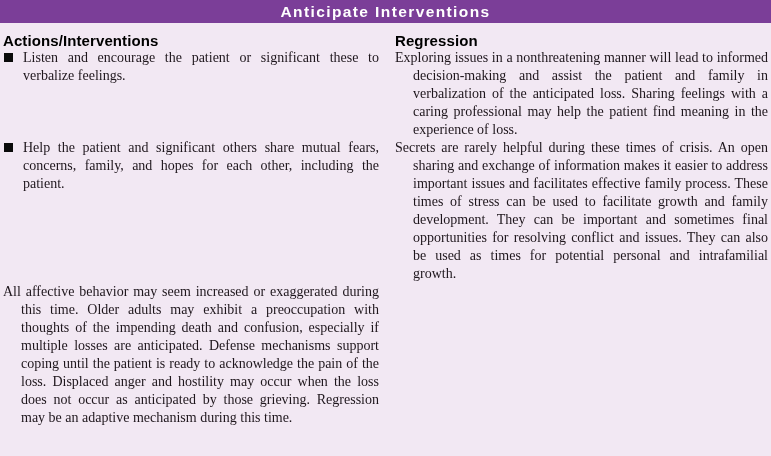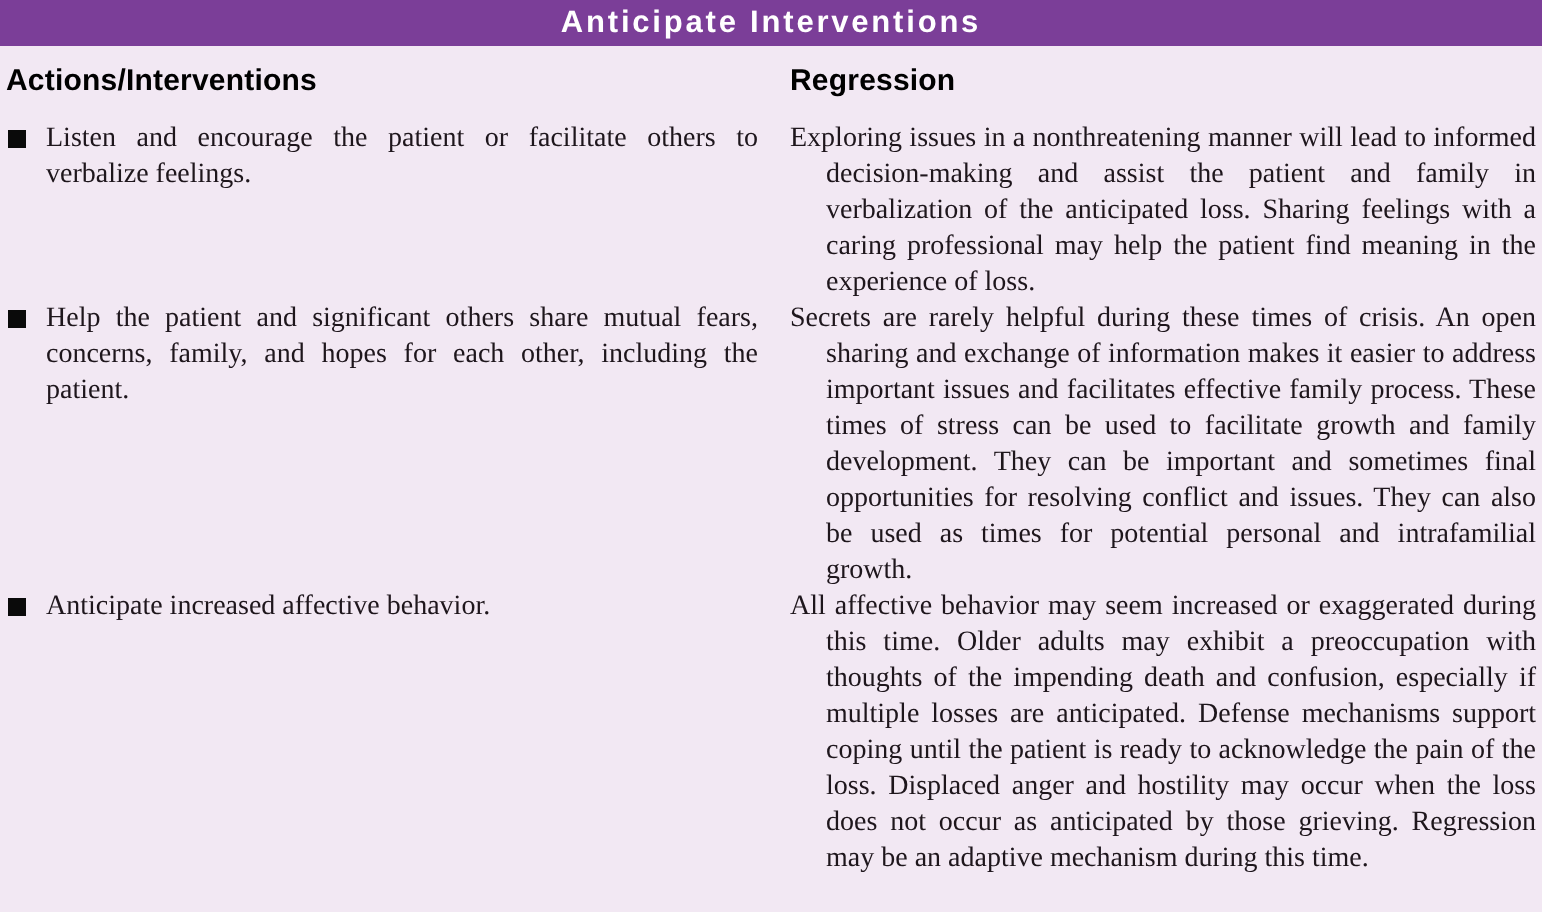--- a/index.html
+++ b/index.html
@@ -33,21 +33,21 @@
     white-space: nowrap;
   }
   .grid {
     display: grid;
     grid-template-columns: 376px 1fr;
     column-gap: 16px;
     padding: 0 3px 0 3px;
   }
   .head-row {
     margin-top: 9px;
-    margin-bottom: 12px;
+    margin-bottom: 0;
   }
   .col-head {
     font-family: "Liberation Sans", sans-serif;
     font-weight: bold;
     font-size: 15px;
     letter-spacing: 0.1px;
     color: #000000;
   }
   .body-text {
     font-family: "Liberation Serif", serif;
@@ -83,40 +83,36 @@
   </div>
 
   <div class="grid head-row">
     <div class="col-head">Actions/Interventions</div>
     <div class="col-head">Regression</div>
   </div>
 
   <div class="grid row">
     <div class="action-cell body-text">
       <span class="bullet"></span>
-      <p class="action-text">Listen and encourage the patient or facilitate others to verbalize feelings.</p>
+      <p class="action-text">Listen and encourage the patient or significant these to verbalize feelings.</p>
     </div>
     <div class="body-text">
       <p class="rationale-text">Exploring issues in a nonthreatening manner will lead to informed decision-making and assist the patient and family in verbalization of the anticipated loss. Sharing feelings with a caring professional may help the patient find meaning in the experience of loss.</p>
     </div>
   </div>
 
   <div class="grid row">
     <div class="action-cell body-text">
       <span class="bullet"></span>
       <p class="action-text">Help the patient and significant others share mutual fears, concerns, family, and hopes for each other, including the patient.</p>
     </div>
     <div class="body-text">
       <p class="rationale-text">Secrets are rarely helpful during these times of crisis. An open sharing and exchange of information makes it easier to address important issues and facilitates effective family process. These times of stress can be used to facilitate growth and family development. They can be important and sometimes final opportunities for resolving conflict and issues. They can also be used as times for potential personal and intrafamilial growth.</p>
     </div>
   </div>
 
   <div class="grid row">
-    <div class="action-cell body-text">
-      <span class="bullet"></span>
-      <p class="action-text">Anticipate increased affective behavior.</p>
-    </div>
     <div class="body-text">
       <p class="rationale-text">All affective behavior may seem increased or exaggerated during this time. Older adults may exhibit a preoccupation with thoughts of the impending death and confusion, especially if multiple losses are anticipated. Defense mechanisms support coping until the patient is ready to acknowledge the pain of the loss. Displaced anger and hostility may occur when the loss does not occur as anticipated by those grieving. Regression may be an adaptive mechanism during this time.</p>
     </div>
   </div>
 
 </div>
 
 </body></html>

